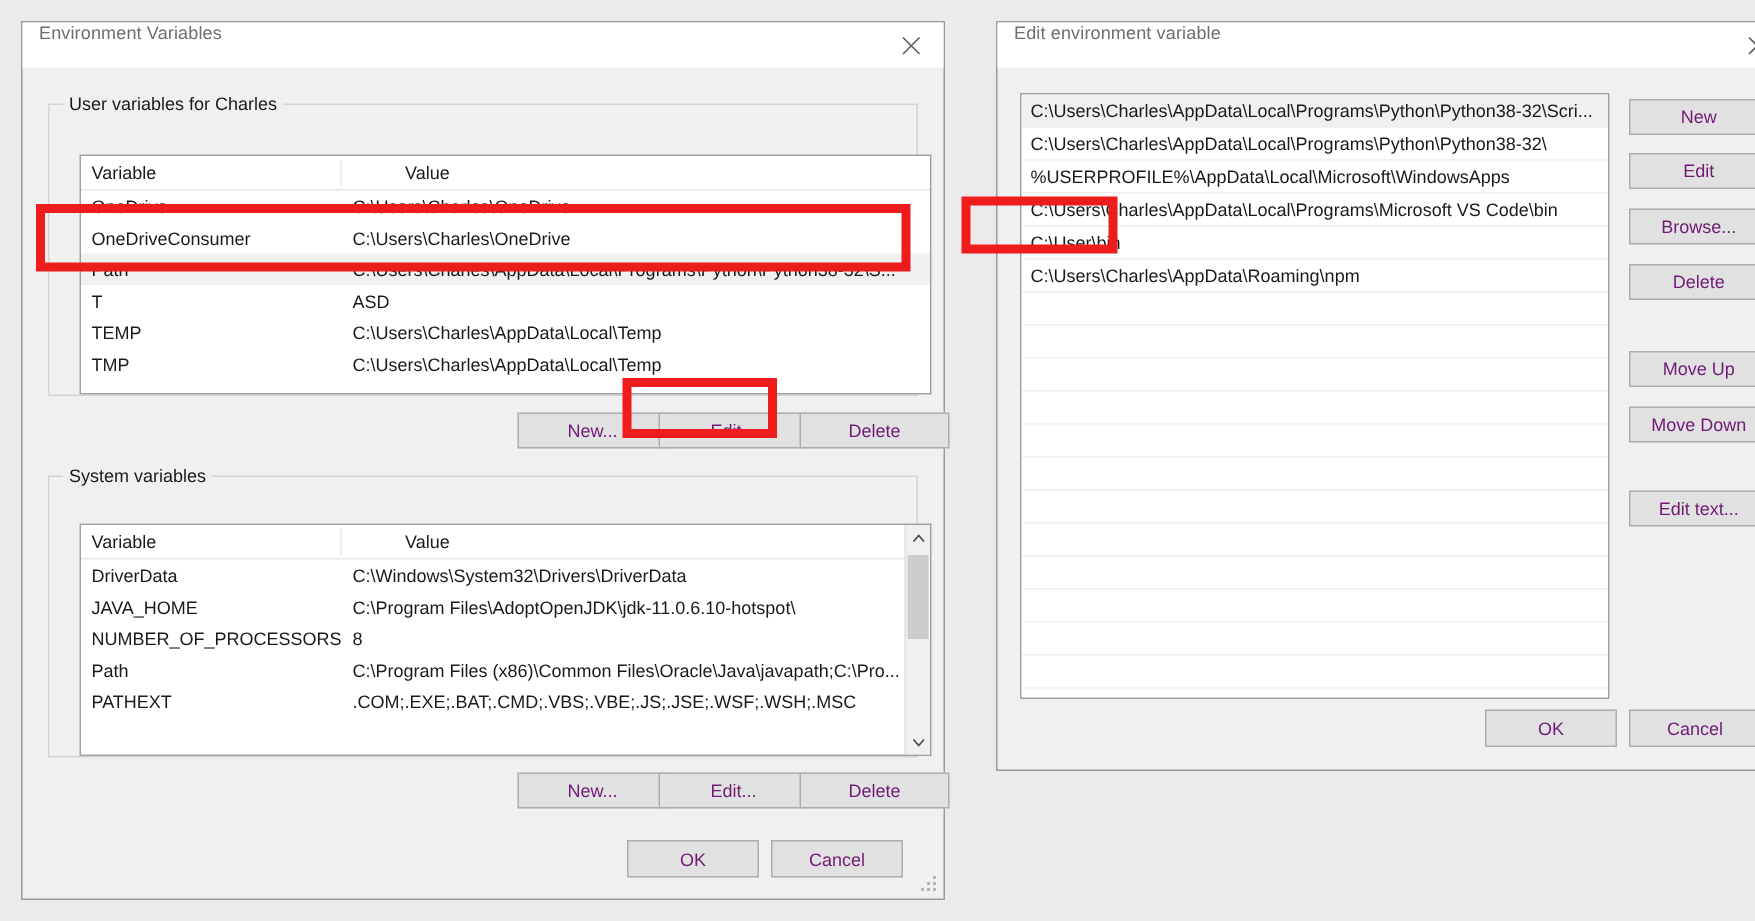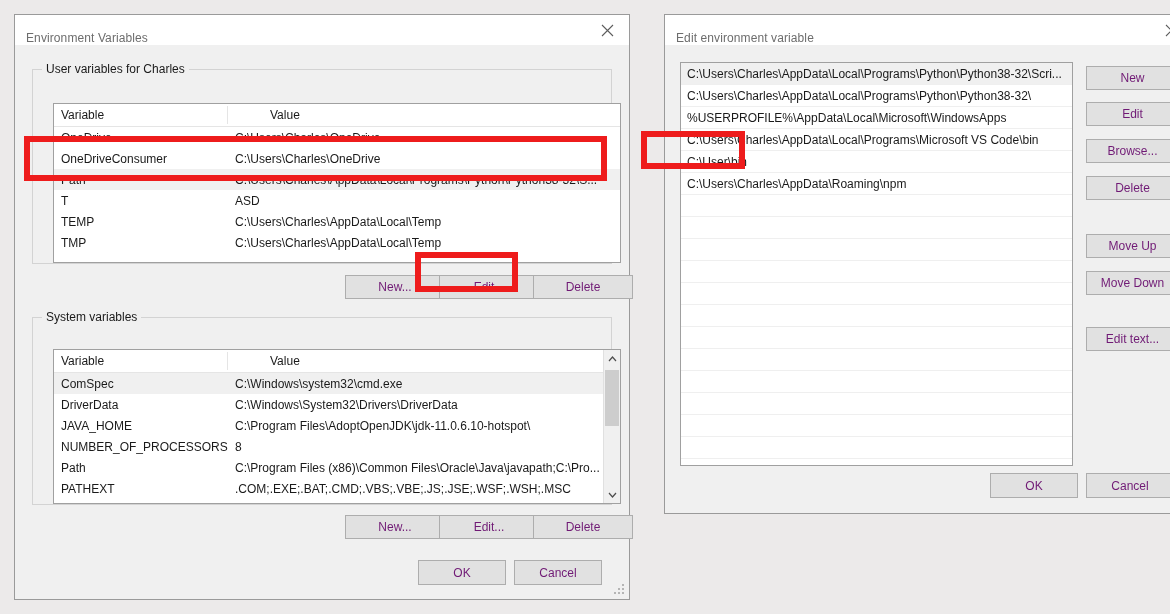--- a/index.html
+++ b/index.html
@@ -16,21 +16,21 @@
     position: absolute;
     background: #f0f0f0;
     border: 1px solid #9a9a9a;
     box-sizing: border-box;
   }
   .titlebar {
     position: relative;
     height: 30px;
     background: #ffffff;
     display: flex;
-    align-items: flex-end;
+    align-items: flex-start;
   }
   .titlebar .title {
     font-size: 12px;
     color: #6d6d6d;
     padding-left: 11px;
     letter-spacing: .1px;
     white-space: nowrap;
   }
   .close-btn {
     position: absolute;
@@ -228,24 +228,20 @@
     <div class="groupbox" style="left:17px; top:302px; width:580px; height:188px;">
       <span class="legend">System variables</span>
     </div>
 
     <div class="table" style="left:38px; top:334px; width:568px; height:155px;">
       <div class="thead">
         <div class="th c1">Variable</div>
         <div class="th c2">Value</div>
       </div>
       <div id="system-rows">
-          <div class="trow sel">
-            <div class="td1">ComSpec</div>
-            <div class="td2">C:\Windows\system32\cmd.exe</div>
-          </div>
           <div class="trow">
             <div class="td1">DriverData</div>
             <div class="td2">C:\Windows\System32\Drivers\DriverData</div>
           </div>
           <div class="trow">
             <div class="td1">JAVA_HOME</div>
             <div class="td2">C:\Program Files\AdoptOpenJDK\jdk-11.0.6.10-hotspot\</div>
           </div>
           <div class="trow">
             <div class="td1">NUMBER_OF_PROCESSORS</div>

